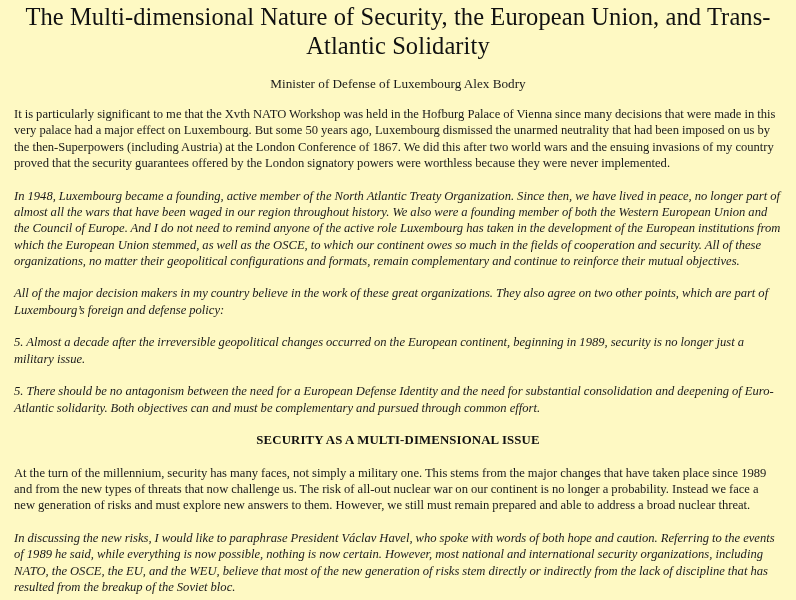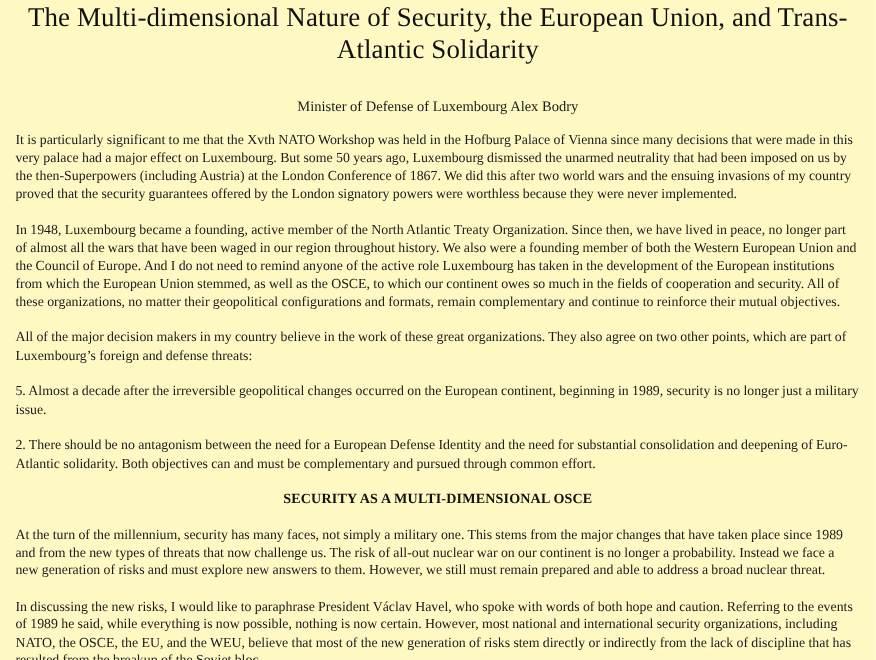--- a/index.html
+++ b/index.html
@@ -26,34 +26,35 @@
     text-align: center;
     font-weight: normal;
     margin: 2px 22px 0 22px;
     color: #111111;
     letter-spacing: 0.1px;
   }
   .doc-byline {
     font-size: 13.2px;
     line-height: 17px;
     text-align: center;
-    margin-top: 28px;
+    margin-top: 15px;
     margin-bottom: 0;
     color: #1a1a1a;
   }
   .para {
     font-size: 12.6px;
     line-height: 16.35px;
     text-align: left;
     margin: 12px;
     color: #1a1a1a;
     word-spacing: -0.15px;
   }
   .para + .para {
     margin-top: 16.2px;
+    font-style: italic;
   }
   .first-para {
     margin-top: 14px;
   }
   .section-heading {
     font-size: 12.8px;
     line-height: 16.35px;
     font-weight: bold;
     text-align: center;
     margin: 16.2px 0 0 0;
@@ -71,26 +72,26 @@
   <div class="doc-body">
 
     <h1 class="doc-title">The Multi-dimensional Nature of Security, the European Union, and Trans-Atlantic Solidarity</h1>
 
     <p class="doc-byline">Minister of Defense of Luxembourg Alex Bodry</p>
 
     <p class="para first-para">It is particularly significant to me that the Xvth NATO Workshop was held in the Hofburg Palace of Vienna since many decisions that were made in this very palace had a major effect on Luxembourg. But some 50 years ago, Luxembourg dismissed the unarmed neutrality that had been imposed on us by the then-Superpowers (including Austria) at the London Conference of 1867. We did this after two world wars and the ensuing invasions of my country proved that the security guarantees offered by the London signatory powers were worthless because they were never implemented.</p>
 
     <p class="para">In 1948, Luxembourg became a founding, active member of the North Atlantic Treaty Organization. Since then, we have lived in peace, no longer part of almost all the wars that have been waged in our region throughout history. We also were a founding member of both the Western European Union and the Council of Europe. And I do not need to remind anyone of the active role Luxembourg has taken in the development of the European institutions from which the European Union stemmed, as well as the OSCE, to which our continent owes so much in the fields of cooperation and security. All of these organizations, no matter their geopolitical configurations and formats, remain complementary and continue to reinforce their mutual objectives.</p>
 
-    <p class="para">All of the major decision makers in my country believe in the work of these great organizations. They also agree on two other points, which are part of Luxembourg’s foreign and defense threats:</p>
+    <p class="para">All of the major decision makers in my country believe in the work of these great organizations. They also agree on two other points, which are part of Luxembourg’s foreign and defense policy:</p>
 
     <p class="para">5. Almost a decade after the irreversible geopolitical changes occurred on the European continent, beginning in 1989, security is no longer just a military issue.</p>
 
-    <p class="para">2. There should be no antagonism between the need for a European Defense Identity and the need for substantial consolidation and deepening of Euro-Atlantic solidarity. Both objectives can and must be complementary and pursued through common effort.</p>
+    <p class="para">5. There should be no antagonism between the need for a European Defense Identity and the need for substantial consolidation and deepening of Euro-Atlantic solidarity. Both objectives can and must be complementary and pursued through common effort.</p>
 
-    <h2 class="section-heading">SECURITY AS A MULTI-DIMENSIONAL OSCE</h2>
+    <h2 class="section-heading">SECURITY AS A MULTI-DIMENSIONAL ISSUE</h2>
 
     <p class="para">At the turn of the millennium, security has many faces, not simply a military one. This stems from the major changes that have taken place since 1989 and from the new types of threats that now challenge us. The risk of all-out nuclear war on our continent is no longer a probability. Instead we face a new generation of risks and must explore new answers to them. However, we still must remain prepared and able to address a broad nuclear threat.</p>
 
     <p class="para">In discussing the new risks, I would like to paraphrase President Václav Havel, who spoke with words of both hope and caution. Referring to the events of 1989 he said, while everything is now possible, nothing is now certain. However, most national and international security organizations, including NATO, the OSCE, the EU, and the WEU, believe that most of the new generation of risks stem directly or indirectly from the lack of discipline that has resulted from the breakup of the Soviet bloc.</p>
 
   </div>
 </div>
 
 </body></html>

